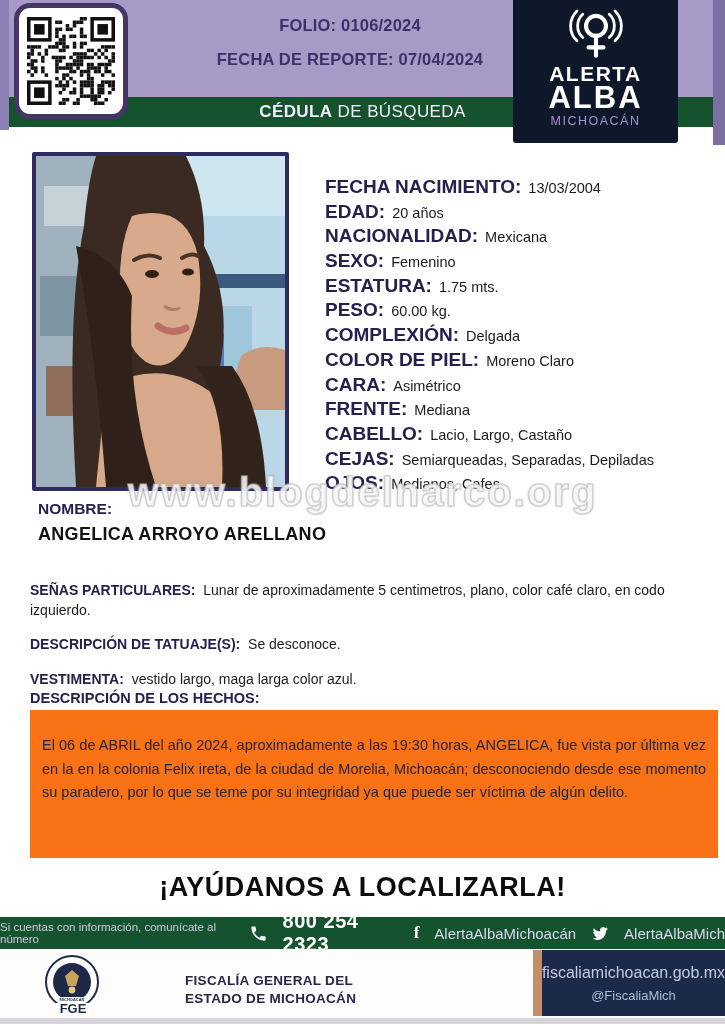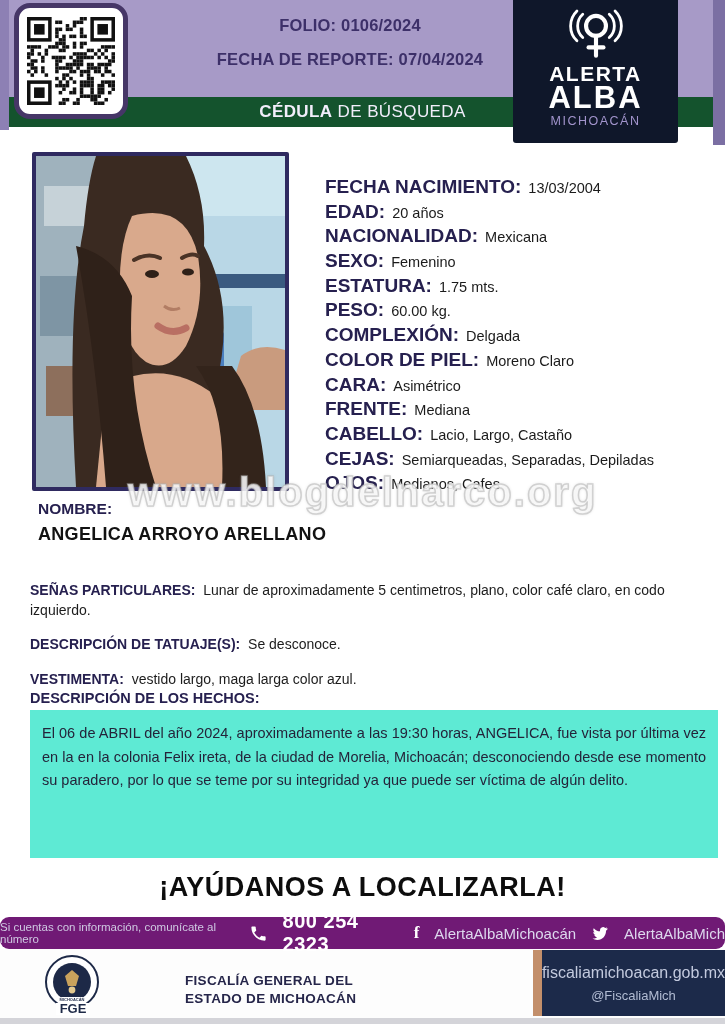--- a/index.html
+++ b/index.html
@@ -54,33 +54,33 @@
   
   .name-label{position:absolute;left:38px;top:500px;font-weight:bold;color:#26204f;font-size:15.5px;z-index:9;}
   .name-value{position:absolute;left:38px;top:524px;font-weight:bold;color:#121212;font-size:18px;letter-spacing:.3px;z-index:9;}
   .section{position:absolute;left:30px;width:688px;font-size:14px;line-height:20px;color:#1c1c1c;}
   .section .lab{font-weight:bold;color:#26204f;}
   .sec-senas{top:566px;}
   .sec-tatuaje{top:620px;}
   .sec-vestimenta{top:655px;}
   .sec-hechos-label{position:absolute;left:30px;top:690px;font-weight:bold;color:#26204f;font-size:14.5px;}
   .hechos-box{
-    position:absolute;left:30px;top:710px;width:688px;height:148px;background:#5eead4;
-    box-sizing:border-box;padding:12px 12px;font-size:14.5px;line-height:23.5px;
+    position:absolute;left:30px;top:710px;width:688px;height:148px;background:#f97316;
+    box-sizing:border-box;padding:24px 12px;font-size:14.5px;line-height:23.5px;
     color:#24243a;text-align:justify;
   }
   
   .cta{
     position:absolute;left:0;top:872px;width:725px;text-align:center;
     font-size:27px;font-weight:bold;color:#0d0d0d;letter-spacing:.5px;
   }
   
   .contact-bar{
-    position:absolute;left:0;top:917px;width:725px;height:32px;background:#701a75;
-    display:flex;align-items:center;justify-content:center;gap:15px;z-index:4;border-radius:9px;
+    position:absolute;left:0;top:917px;width:725px;height:32px;background:#14532d;
+    display:flex;align-items:center;justify-content:center;gap:15px;z-index:4;
   }
   .cb-prompt{color:#cfc9e2;font-size:11.5px;}
   .cb-phone{color:#fff;font-weight:bold;font-size:20px;letter-spacing:.5px;}
   .cb-handle{color:#ddd8ee;font-size:15px;}
   .cb-icon svg{display:block;}
   .fb-f{color:#fff;font-weight:bold;font-size:17px;font-family:"Liberation Serif",serif;}
   
   .footer{position:absolute;left:0;top:949px;width:725px;height:69px;background:#fdfdfd;}
   .seal{position:absolute;left:38px;top:953px;width:86px;height:62px;}
   .agency{

